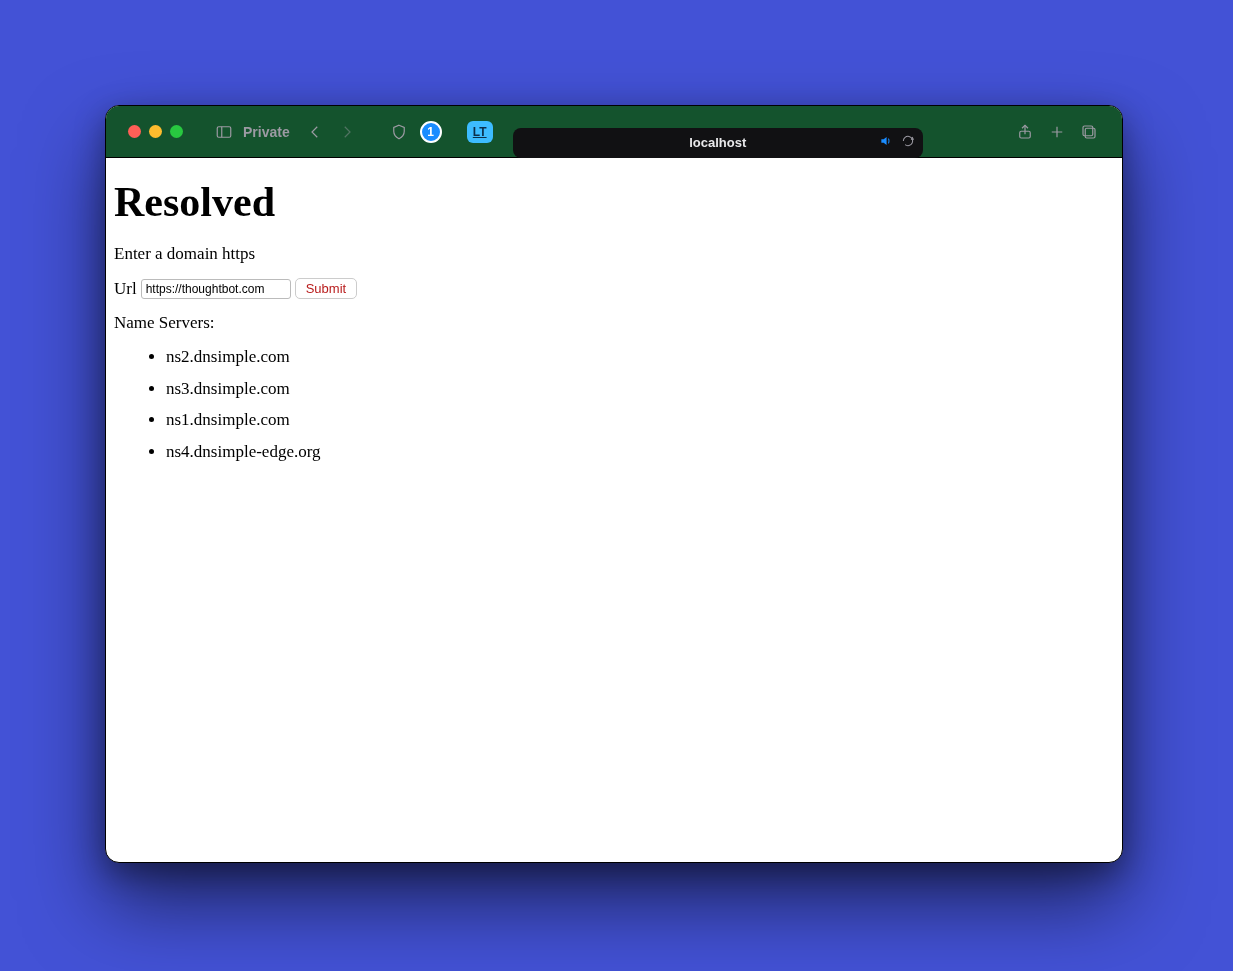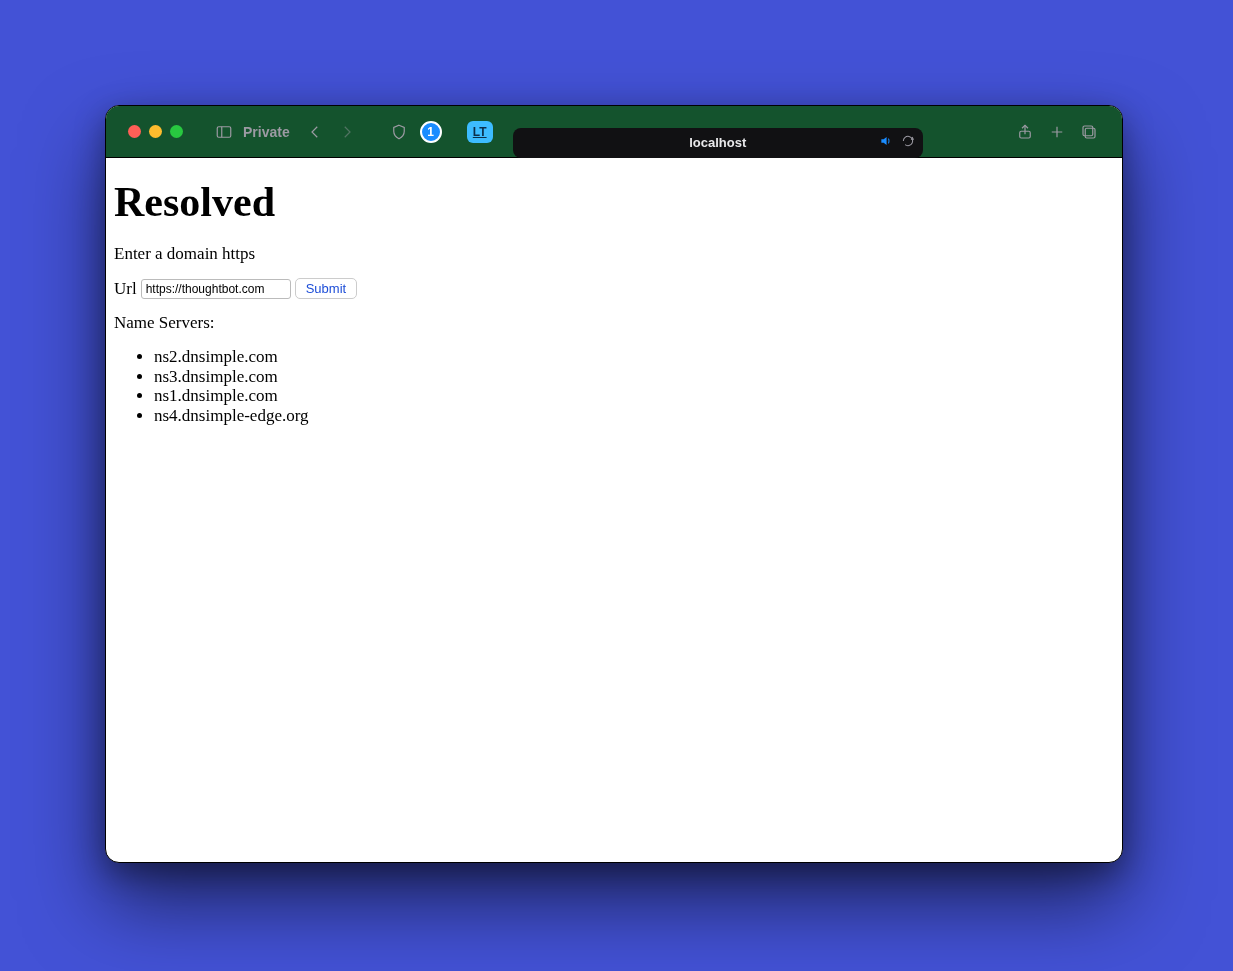--- a/index.html
+++ b/index.html
@@ -93,24 +93,24 @@
     border-radius:3px;
     background:#fff;
   }
   .form-row button{
     font-family:-apple-system,Helvetica,Arial,sans-serif;
     font-size:13px;
     padding:2px 10px;
     border:1px solid #ccc;
     border-radius:5px;
     background:#fff;
-    color:#1d4ed8;
+    color:#b91c1c;
   }
   .content ul{margin:8px 0 0 0;padding-left:40px;font-size:17px;}
-  .content li{margin:0;line-height:1.15;}
+  .content li{margin:12px;line-height:1.15;}
 </style>
 </head>
 <body>
 
 <div class="window">
   <div class="titlebar">
     <div class="traffic">
       <div class="dot red"></div>
       <div class="dot yellow"></div>
       <div class="dot green"></div>

